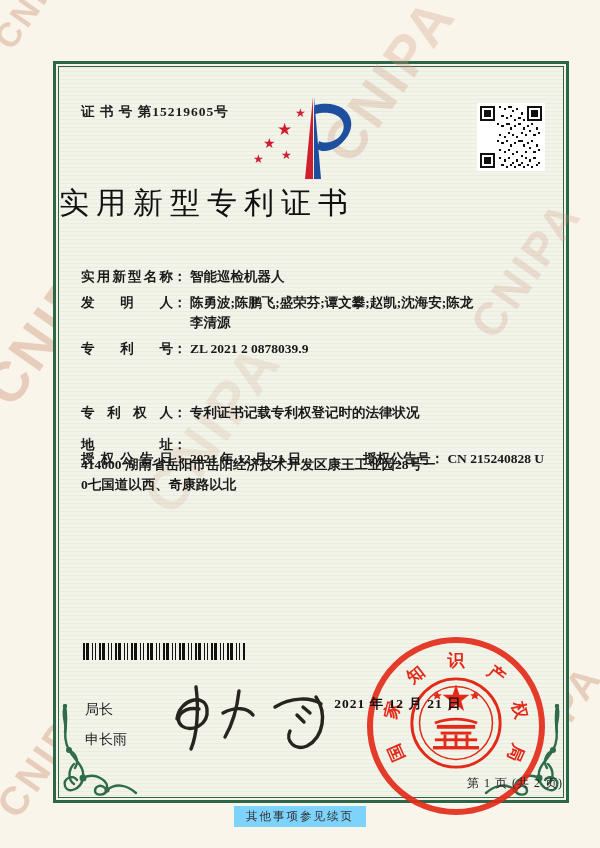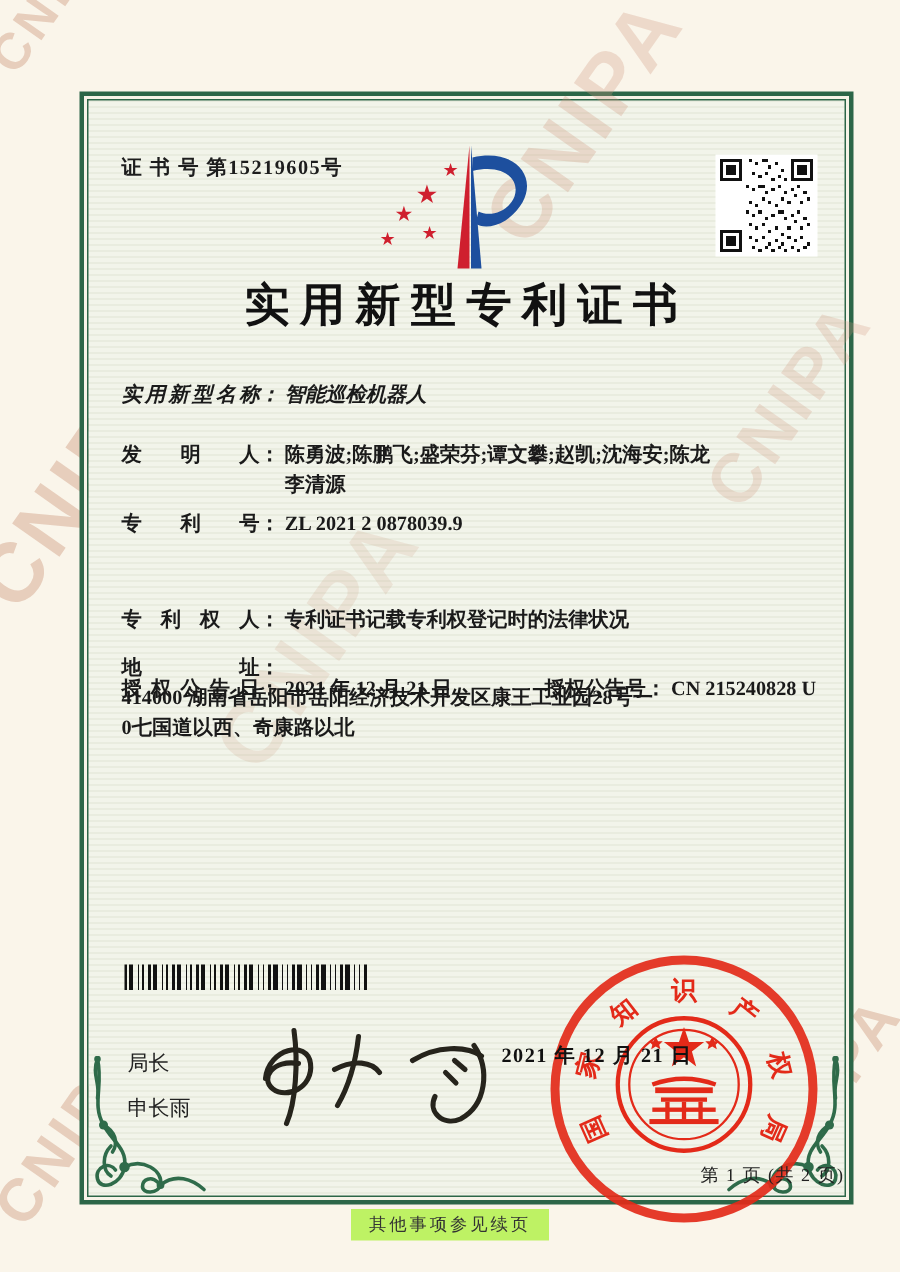--- a/index.html
+++ b/index.html
@@ -43,29 +43,29 @@
   }
   .qr{position:absolute;right:18px;top:36px;width:62px;height:62px;background:#fff;padding:3px;}
   .logo{position:absolute;left:192px;top:26px;width:120px;height:92px;}
   .logo .star{position:absolute;color:#cf1f2e;line-height:1;}
   .s1{left:2px;top:60px;font-size:12px;}
   .s2{left:12px;top:44px;font-size:14px;}
   .s3{left:26px;top:28px;font-size:17px;}
   .s4{left:30px;top:56px;font-size:12px;}
   .s5{left:44px;top:14px;font-size:12px;}
   .title{
-    position:absolute;left:0;right:0;top:116px;text-align:center;
-    font-size:30px;font-weight:bold;letter-spacing:7px;color:#111;
+    position:absolute;left:0;right:0;top:116px;text-align:left;
+    font-size:30px;font-weight:normal;letter-spacing:7px;color:#111;
   }
   
   .row{position:absolute;left:22px;right:18px;font-size:13.5px;font-weight:600;color:#1a1a1a;line-height:20px;}
   .flabel{display:inline-block;width:92px;text-align:justify;text-align-last:justify;vertical-align:top;}
   .fval{display:inline-block;vertical-align:top;max-width:360px;}
   .colon{vertical-align:top;}
-  .r-name{top:186px;font-style:italic;}
+  .r-name{top:200px;}
   .r-inventor{top:226px;}
   .r-patno{top:272px;}
   .r-filing{top:304px;}
   .r-patentee{top:336px;}
   .r-address{top:368px;}
   .r-grant{top:382px;}
   .grant2{position:absolute;left:282px;top:0;white-space:nowrap;}
   .r-grant .inner{position:relative;display:block;}
   
   .paras{
@@ -99,21 +99,21 @@
     position:absolute;left:300px;top:695px;width:196px;text-align:center;
     font-size:13.5px;font-weight:bold;color:#111;letter-spacing:1px;z-index:3;
   }
   
   .page-ind{
     position:absolute;left:0;right:0;top:708px;text-align:right;
     font-size:12px;color:#222;letter-spacing:1px;
   }
   .cont-note{
     position:absolute;left:50%;top:806px;transform:translateX(-50%);
-    background:#bef264;padding:3px 12px;font-size:11.5px;color:#333;
+    background:#7dd3fc;padding:3px 12px;font-size:11.5px;color:#333;
     letter-spacing:2px;z-index:3;white-space:nowrap;
   }
 </style>
 </head>
 <body>
 
 <div class="wm wm1">CNIPA</div>
 <div class="wm wm3">CNIPA</div>
 <div class="wm wm6">CNIPA</div>
 <div class="wm wm7">CNIPA</div>

